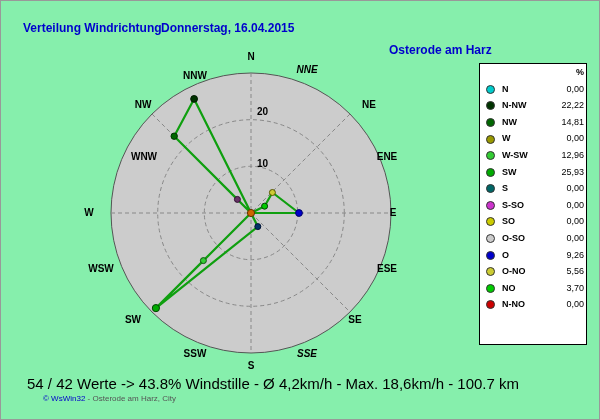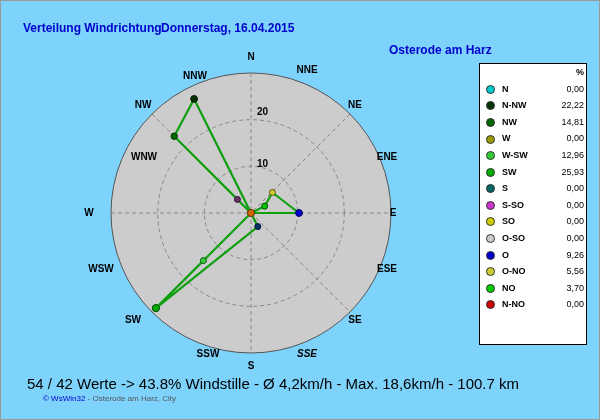--- a/index.html
+++ b/index.html
@@ -1,17 +1,17 @@
 <!DOCTYPE html>
 <html><head>
 <meta charset="utf-8">
 <style>
   html,body{margin:0;padding:0;}
   body{width:600px;height:420px;background:#ffffcc;font-family:"Liberation Sans",sans-serif;overflow:hidden;}
-  #root{position:relative;width:600px;height:420px;border:1px solid #999;box-sizing:border-box;background:#7dd3fc;}
+  #root{position:relative;width:600px;height:420px;border:1px solid #999;box-sizing:border-box;background:#86efac;}
   .ttl{position:absolute;color:#0000cc;font-weight:bold;font-size:12px;}
   #title-main{left:22px;top:20px;}
   #title-date{left:160px;top:20px;}
   #title-loc{left:348px;top:42px;margin-left:40px;}
   #rose-wrap{position:absolute;left:100px;top:62px;width:300px;height:300px;}
   #rose-svg{position:absolute;left:0;top:0;}
   .dirlab{position:absolute;font-size:10px;color:#000;font-weight:bold;text-align:center;}
   .ringlab{position:absolute;font-size:10px;color:#000;font-weight:bold;}
   #legend{position:absolute;left:478px;top:62px;width:108px;height:282px;border:1px solid #000;background:#ffffff;box-sizing:border-box;}
   #legend table{border-collapse:collapse;width:100%;font-size:9px;font-family:"Liberation Sans",sans-serif;}
@@ -55,29 +55,29 @@
         <circle cx="54.9" cy="245.1" r="3.6" fill="#00aa00" stroke="#004400"></circle>
         <circle cx="102.4" cy="197.6" r="3" fill="#33cc33" stroke="#115511"></circle>
         <circle cx="136.4" cy="136.4" r="3" fill="#663366" stroke="#331133"></circle>
         <circle cx="73.2" cy="73.2" r="3.2" fill="#006600" stroke="#003300"></circle>
         <circle cx="93.1" cy="35.9" r="3.4" fill="#003300" stroke="#001a00"></circle>
         <circle cx="150" cy="150" r="3.6" fill="#cc6600" stroke="#663300"></circle>
       </g>
     </svg>
 
     <div class="dirlab" style="left:138px;top:-12px;width:24px;">N</div>
-    <div class="dirlab" style="left:192px;top:1px;width:28px;">NNE</div>
-    <div class="dirlab" style="left:242px;top:36px;width:24px;">NE</div>
+    <div class="dirlab" style="left:192px;top:1px;width:28px;font-style:italic;">NNE</div>
+    <div class="dirlab" style="left:256px;top:36px;width:24px;">NE</div>
     <div class="dirlab" style="left:272px;top:88px;width:28px;">ENE</div>
     <div class="dirlab" style="left:282px;top:144px;width:20px;">E</div>
     <div class="dirlab" style="left:272px;top:200px;width:28px;">ESE</div>
     <div class="dirlab" style="left:242px;top:251px;width:24px;">SE</div>
     <div class="dirlab" style="left:192px;top:285px;width:28px;font-style:italic;">SSE</div>
     <div class="dirlab" style="left:138px;top:297px;width:24px;">S</div>
-    <div class="dirlab" style="left:80px;top:285px;width:28px;margin-left:13px;">SSW</div>
+    <div class="dirlab" style="left:80px;top:285px;width:28px;">SSW</div>
     <div class="dirlab" style="left:-16px;top:200px;width:32px;">WSW</div>
     <div class="dirlab" style="left:-22px;top:144px;width:20px;">W</div>
     <div class="dirlab" style="left:-18px;top:88px;width:34px;margin-left:44px;">WNW</div>
     <div class="dirlab" style="left:30px;top:36px;width:24px;">NW</div>
     <div class="dirlab" style="left:80px;top:1px;width:28px;margin-top:6px;">NNW</div>
     <div class="dirlab" style="left:20px;top:251px;width:24px;">SW</div>
 
     <div class="ringlab" style="left:156px;top:95px;">10</div>
     <div class="ringlab" style="left:156px;top:43px;">20</div>
   </div>

